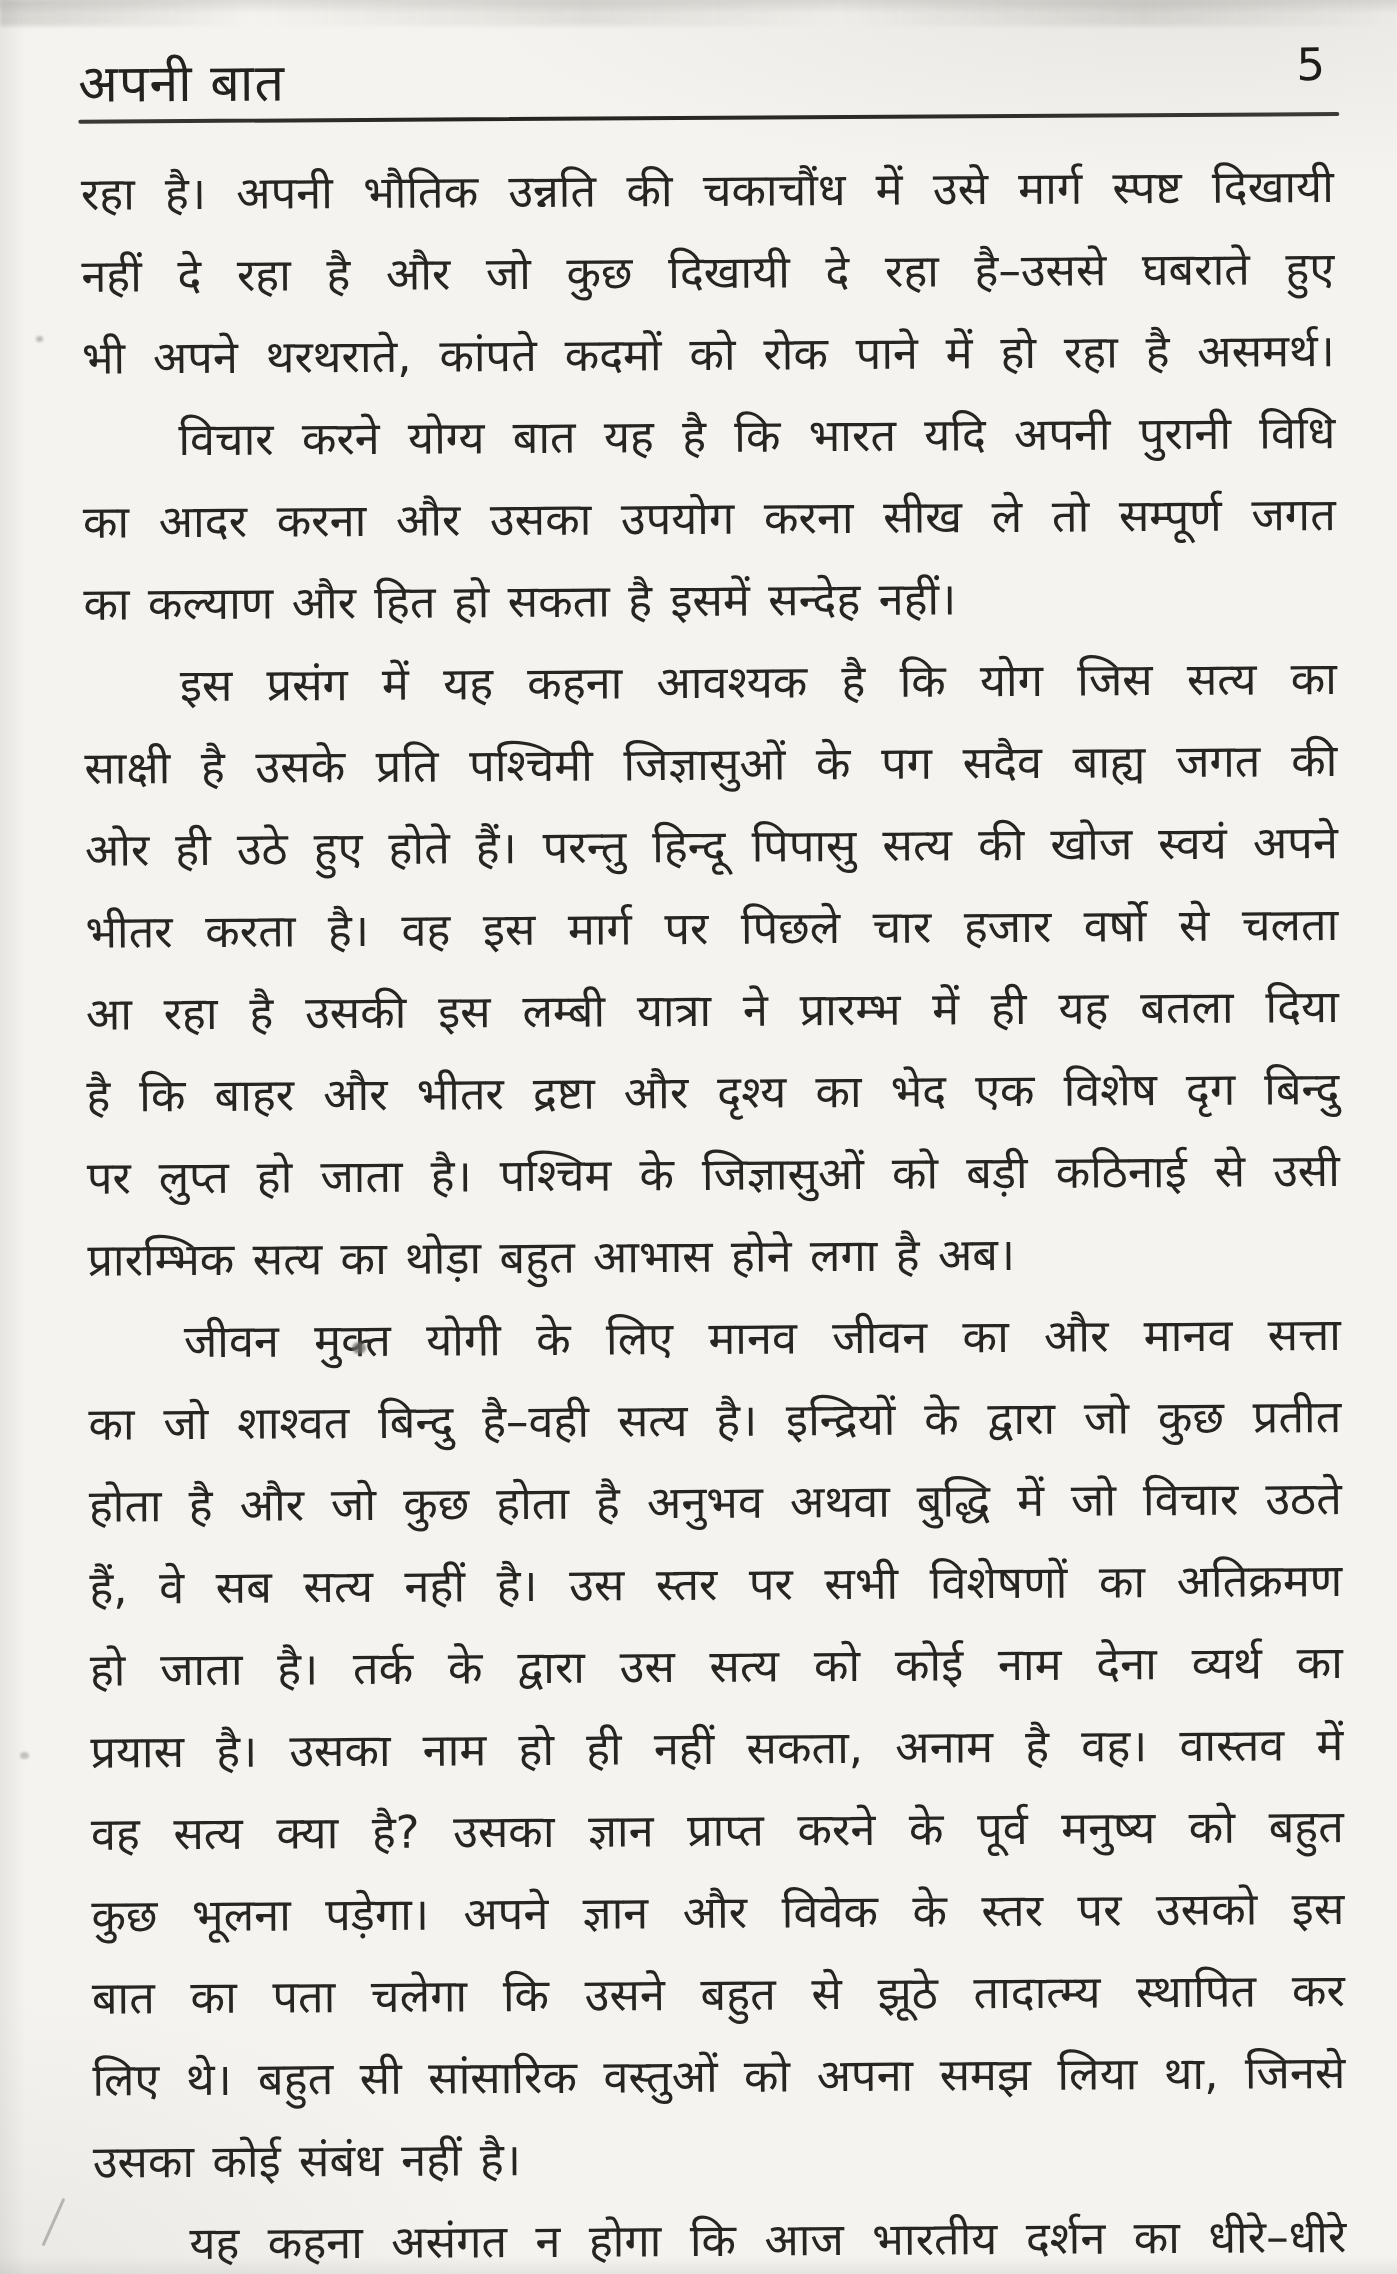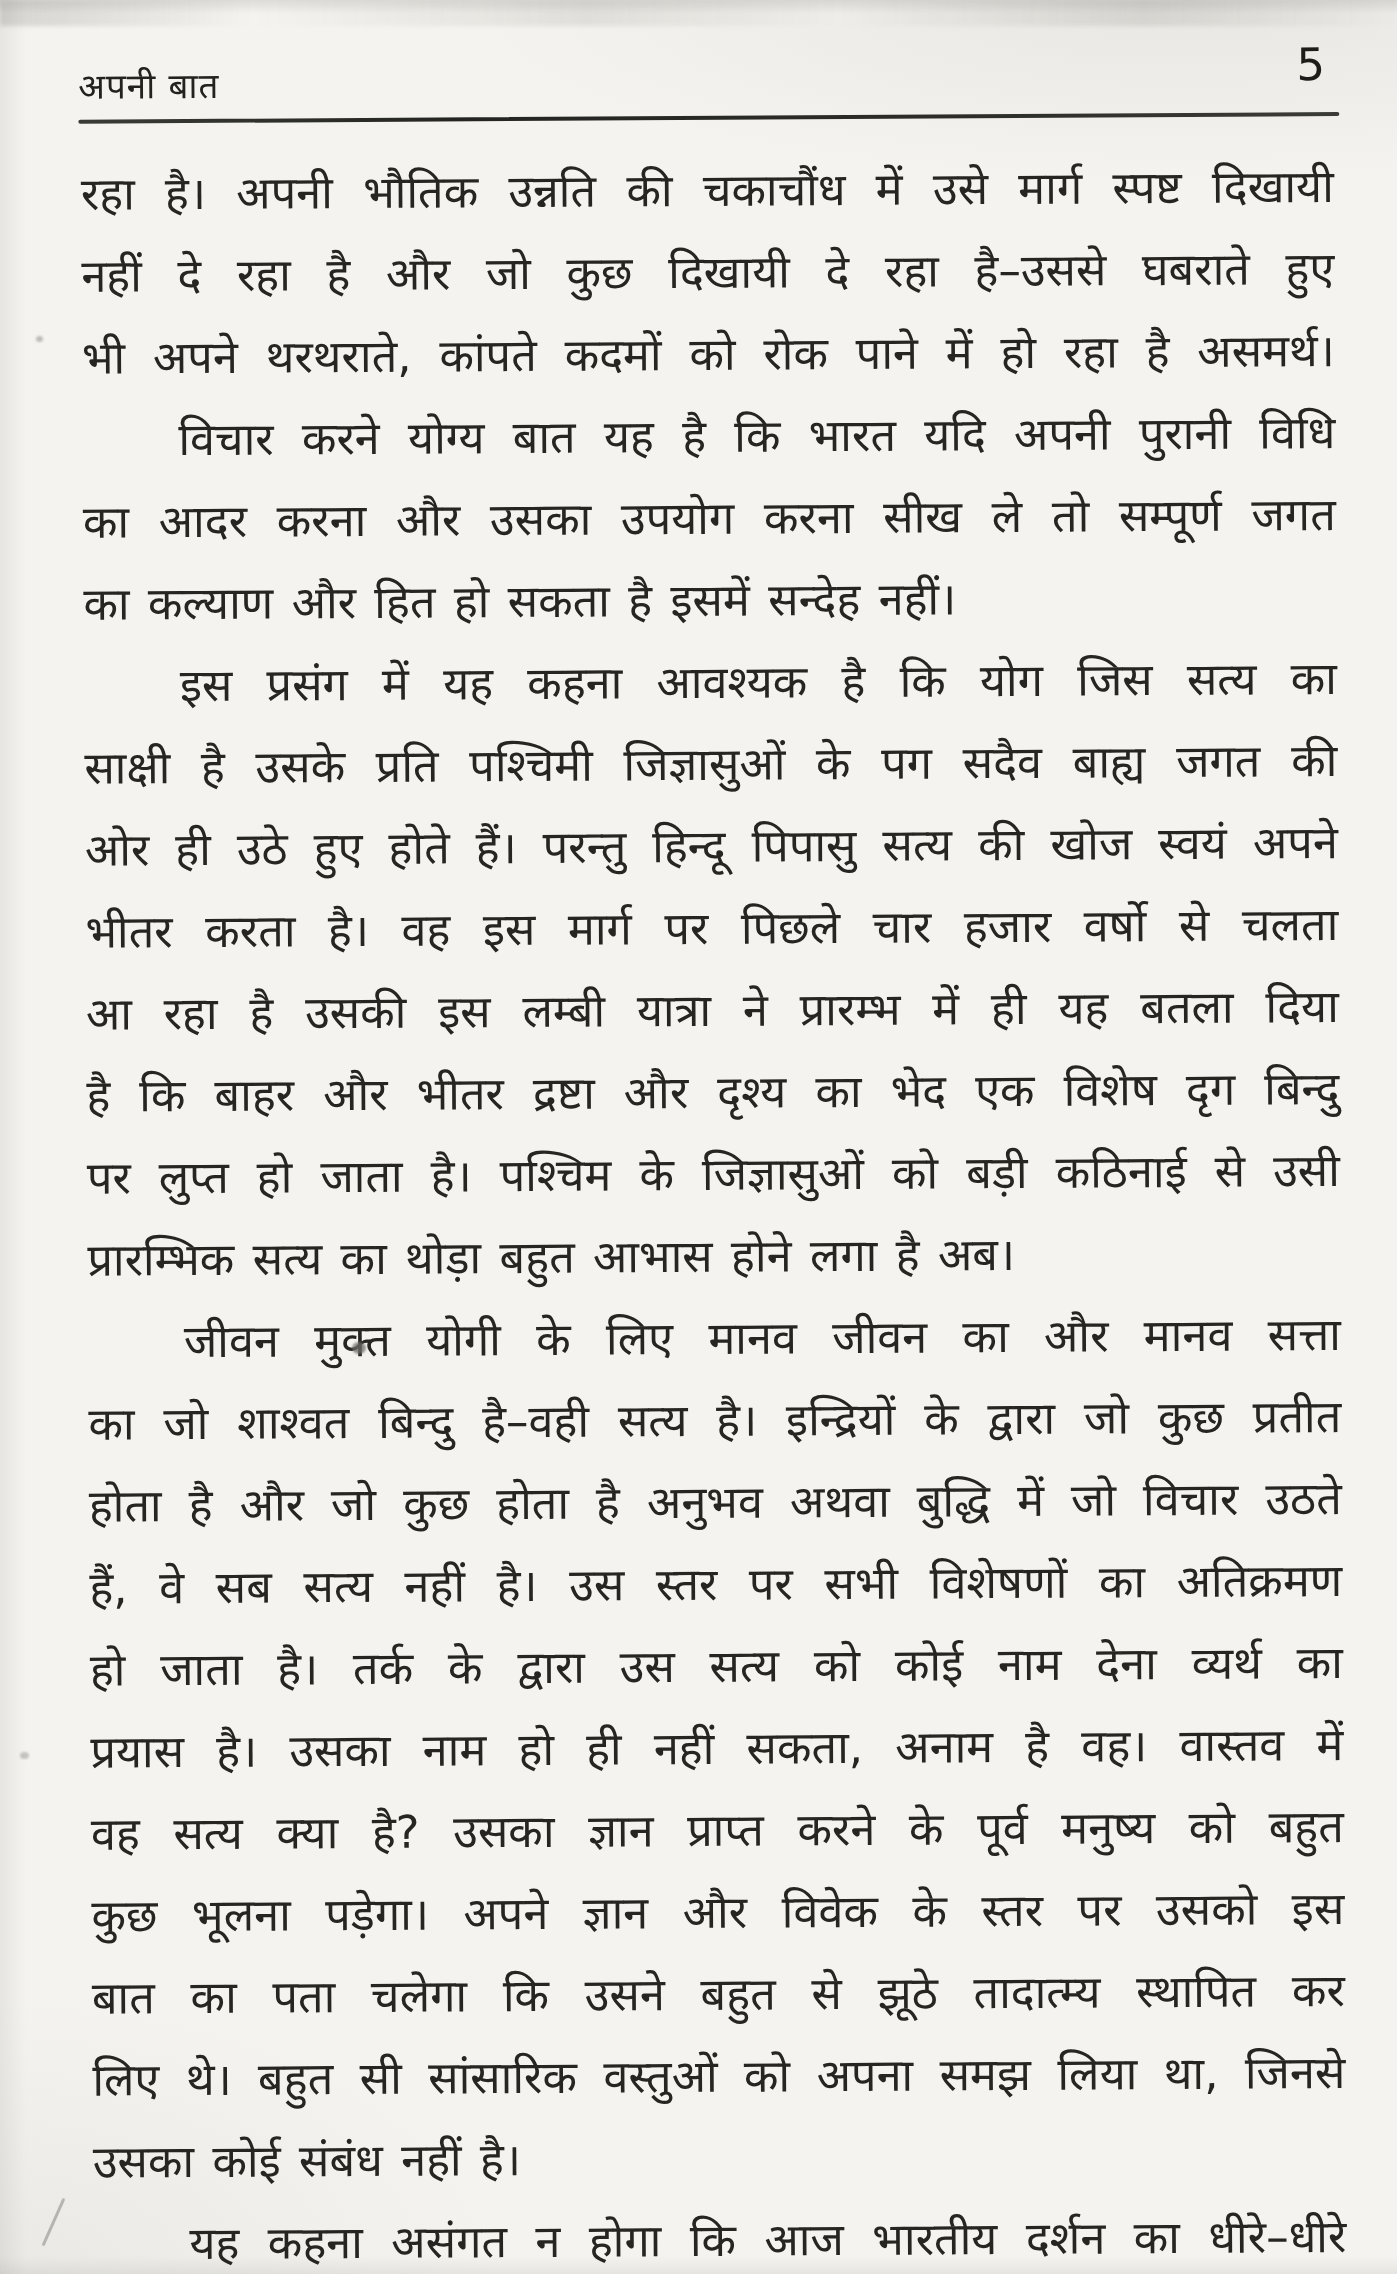--- a/index.html
+++ b/index.html
@@ -30,24 +30,23 @@
     color: #222120;
   }
   .header-row {
     position: absolute;
     left: 78px; right: 62px; top: 38px;
     display: flex;
     justify-content: space-between;
     align-items: flex-start;
   }
   .running-title {
-    font-size: 35px;
+    font-size: 52px;
     letter-spacing: 1px;
     color: #23221f;
-    margin-top: 16px;
   }
   .page-number {
     font-size: 45px;
     color: #1d1c1a;
     padding-right: 10px;
   }
   .header-rule {
     position: absolute;
     left: 78px; right: 58px; top: 112px;
     height: 4px;

